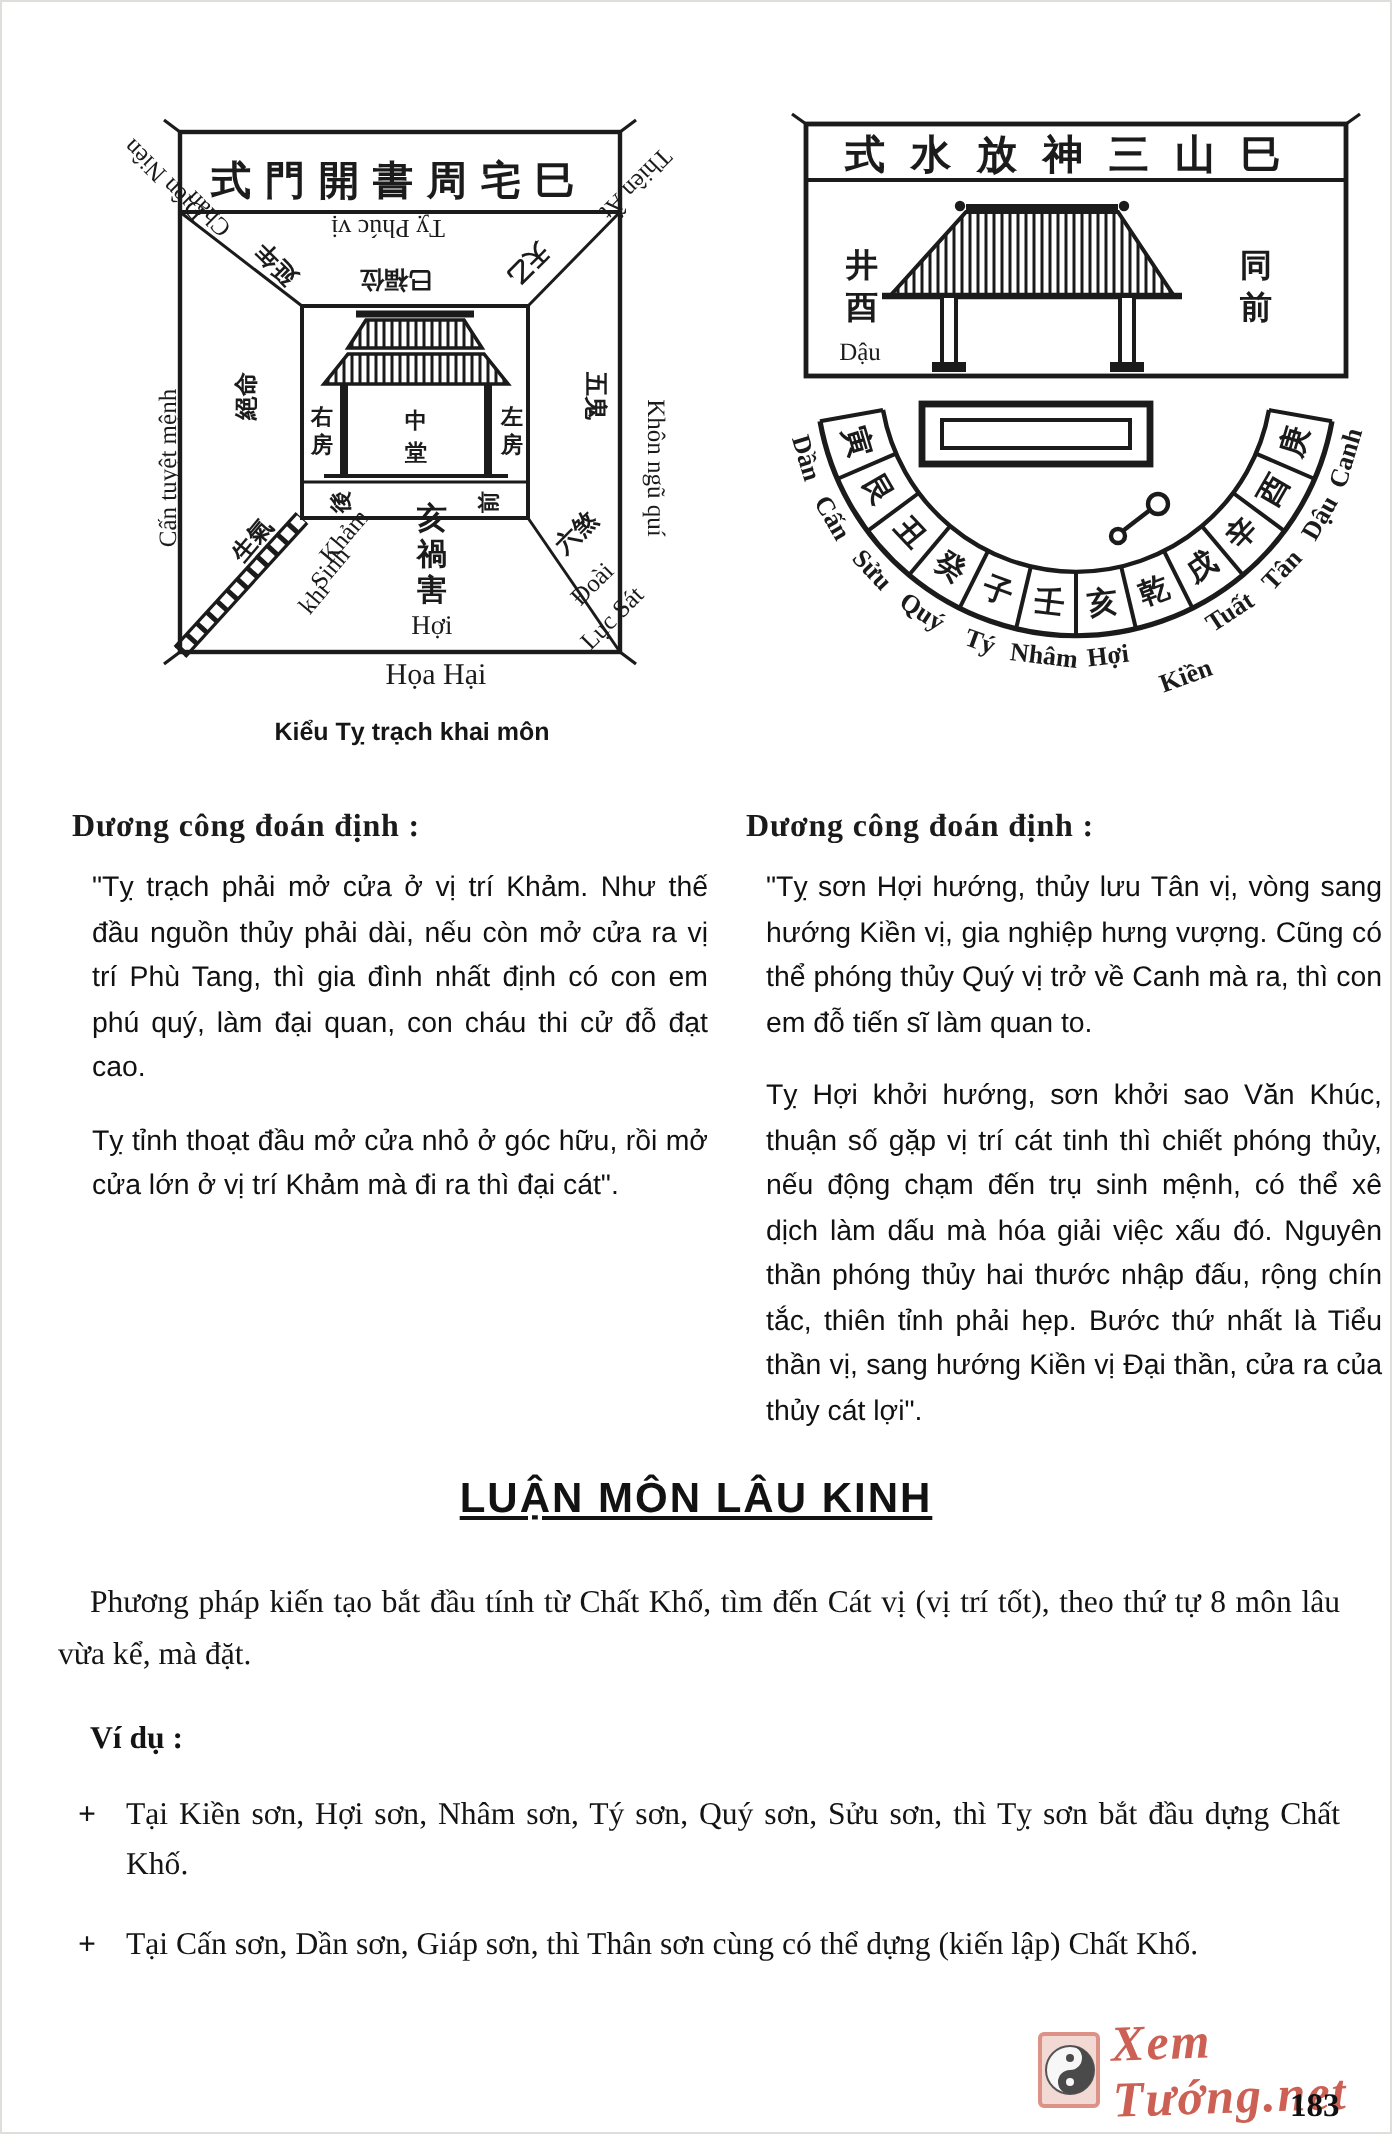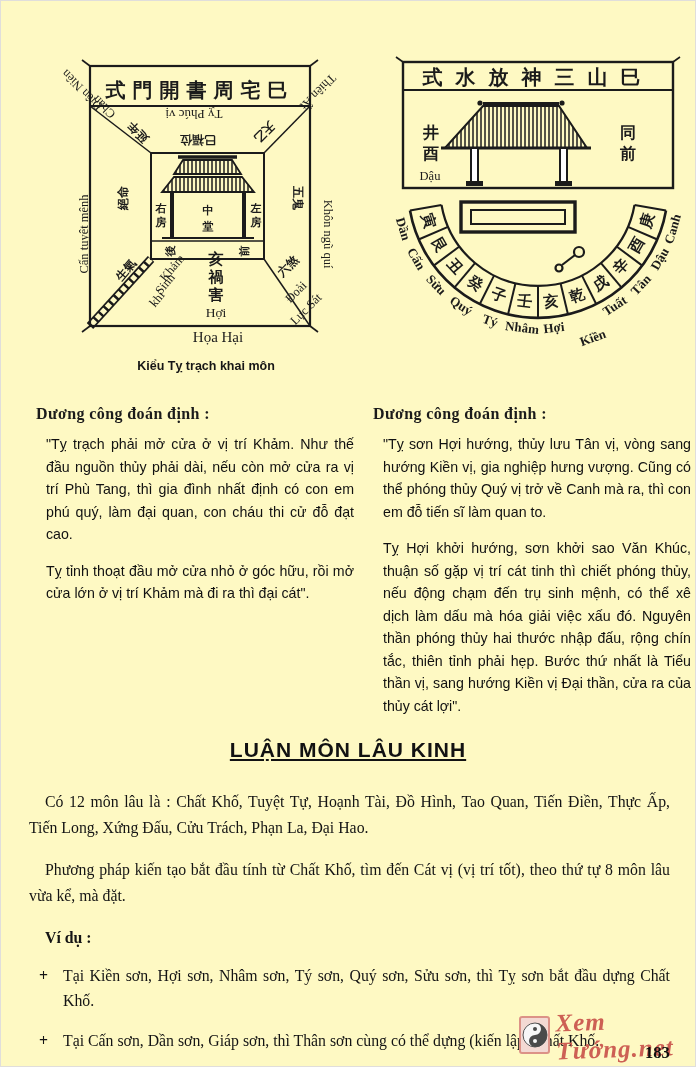--- a/index.html
+++ b/index.html
@@ -1,18 +1,18 @@
 <!DOCTYPE html>
 <html><head>
 <meta charset="utf-8">
 <style>
   html,body{margin:0;padding:0;background:#9a9a9a;}
   .page{
     position:relative;width:696px;height:1067px;margin:0 auto;
-    background:#fef9c3;border:1px solid #e0dedb;box-sizing:border-box;
+    background:#ffffff;border:1px solid #e0dedb;box-sizing:border-box;
     font-family:"Liberation Serif",serif;color:#1b1b1b;overflow:hidden;
   }
   .abs{position:absolute;}
   svg{overflow:visible;}
   svg text{font-family:"Liberation Serif",serif;fill:#1b1b1b;}
   .fig-caption{text-align:center;font-family:"Liberation Sans",sans-serif;
     font-weight:bold;font-size:12.5px;line-height:18px;color:#161616;}
   .col{width:318px;}
   .col-heading{font-weight:bold;font-size:16px;letter-spacing:.4px;margin:0 0 10px 0;}
   .col p.quote{margin:0 0 14px 0;padding-left:10px;font-family:"Liberation Sans",sans-serif;
@@ -236,21 +236,20 @@
 
   <div class="abs col" style="left:372px;top:404px;">
     <div class="col-heading">Dương công đoán định :</div>
     <p class="quote">"Tỵ sơn Hợi hướng, thủy lưu Tân vị, vòng sang hướng Kiền vị, gia nghiệp hưng vượng. Cũng có thể phóng thủy Quý vị trở về Canh mà ra, thì con em đỗ tiến sĩ làm quan to.</p>
     <p class="quote">Tỵ Hợi khởi hướng, sơn khởi sao Văn Khúc, thuận số gặp vị trí cát tinh thì chiết phóng thủy, nếu động chạm đến trụ sinh mệnh, có thể xê dịch làm dấu mà hóa giải việc xấu đó. Nguyên thần phóng thủy hai thước nhập đấu, rộng chín tắc, thiên tỉnh phải hẹp. Bước thứ nhất là Tiểu thần vị, sang hướng Kiền vị Đại thần, cửa ra của thủy cát lợi".</p>
   </div>
 
   <div class="abs section-title" style="left:0;top:737px;text-decoration:underline;">LUẬN MÔN LÂU KINH</div>
 
   <div class="abs section-body" style="left:28px;top:788px;">
-    <p>Có 12 môn lâu là : Chất Khố, Tuyệt Tự, Hoạnh Tài, Đồ Hình, Tao Quan, Tiến Điền, Thực Ấp, Tiến Long, Xứng Đấu, Cửu Trách, Phạn La, Đại Hao.</p>
     <p>Phương pháp kiến tạo bắt đầu tính từ Chất Khố, tìm đến Cát vị (vị trí tốt), theo thứ tự 8 môn lâu vừa kể, mà đặt.</p>
     <div class="vi-du">Ví dụ :</div>
     <div class="bullet">
       <span class="marker">+</span>
       <span>Tại Kiền sơn, Hợi sơn, Nhâm sơn, Tý sơn, Quý sơn, Sửu sơn, thì Tỵ sơn bắt đầu dựng Chất Khố.</span>
     </div>
     <div class="bullet">
       <span class="marker">+</span>
       <span>Tại Cấn sơn, Dần sơn, Giáp sơn, thì Thân sơn cùng có thể dựng (kiến lập) Chất Khố.</span>
     </div>

